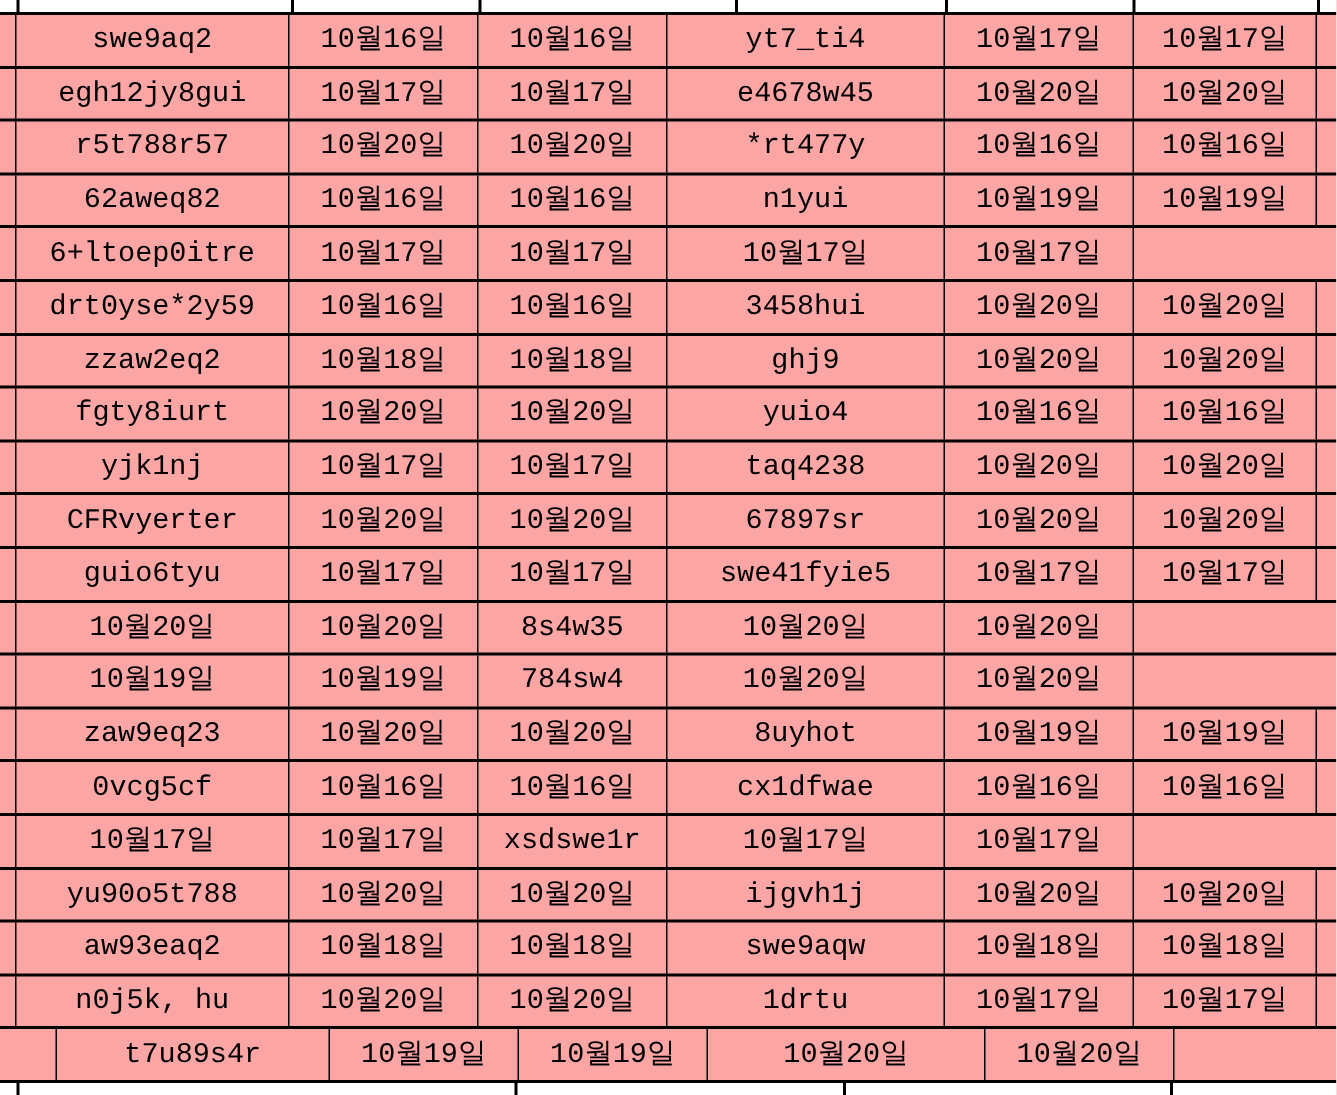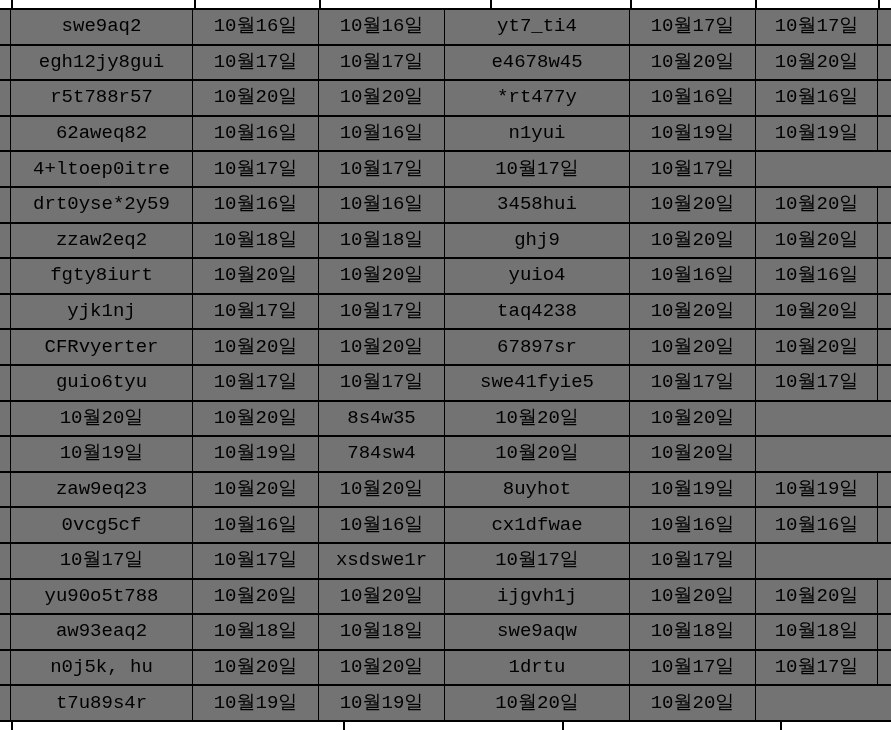--- a/index.html
+++ b/index.html
@@ -4,21 +4,21 @@
 <style>
   html, body {
     margin: 0;
     padding: 0;
     background: #ffffff;
   }
   .screen {
     position: relative;
     width: 891px;
     height: 730px;
-    background: #737373;
+    background: #fca5a5;
     overflow: hidden;
     font-family: "Liberation Mono", "DejaVu Sans Mono", monospace;
     color: #000000;
   }
   
   .sliver {
     position: absolute;
     left: 0;
     width: 891px;
     height: 8px;
@@ -46,21 +46,21 @@
     display: flex;
     flex-direction: column;
   }
   .row {
     flex: 1 1 0;
     display: grid;
     grid-template-columns: 11px 182px 126px 126px 185px 126px 122px 13px;
     box-sizing: border-box;
     border-bottom: 2px solid #000000;
   }
-  .row:last-child { border-bottom: none; }
+  .row:last-child { border-bottom: none; padding-left: 27px; }
   .cell {
     box-sizing: border-box;
     border-right: 1.5px solid #000000;
     display: flex;
     align-items: center;
     justify-content: center;
     font-size: 19px;
     line-height: 1;
     white-space: nowrap;
     overflow: hidden;
@@ -118,21 +118,21 @@
         <div class="cell">62aweq82</div>
         <div class="cell">10월16일</div>
         <div class="cell">10월16일</div>
         <div class="cell">n1yui</div>
         <div class="cell">10월19일</div>
         <div class="cell">10월19일</div>
         <div class="cell edge-right"></div>
       </div>
       <div class="row">
         <div class="cell"></div>
-        <div class="cell">4+ltoep0itre</div>
+        <div class="cell">6+ltoep0itre</div>
         <div class="cell">10월17일</div>
         <div class="cell">10월17일</div>
         <div class="cell">10월17일</div>
         <div class="cell">10월17일</div>
         <div class="cell edge-right"></div>
       </div>
       <div class="row">
         <div class="cell"></div>
         <div class="cell">drt0yse*2y59</div>
         <div class="cell">10월16일</div>

